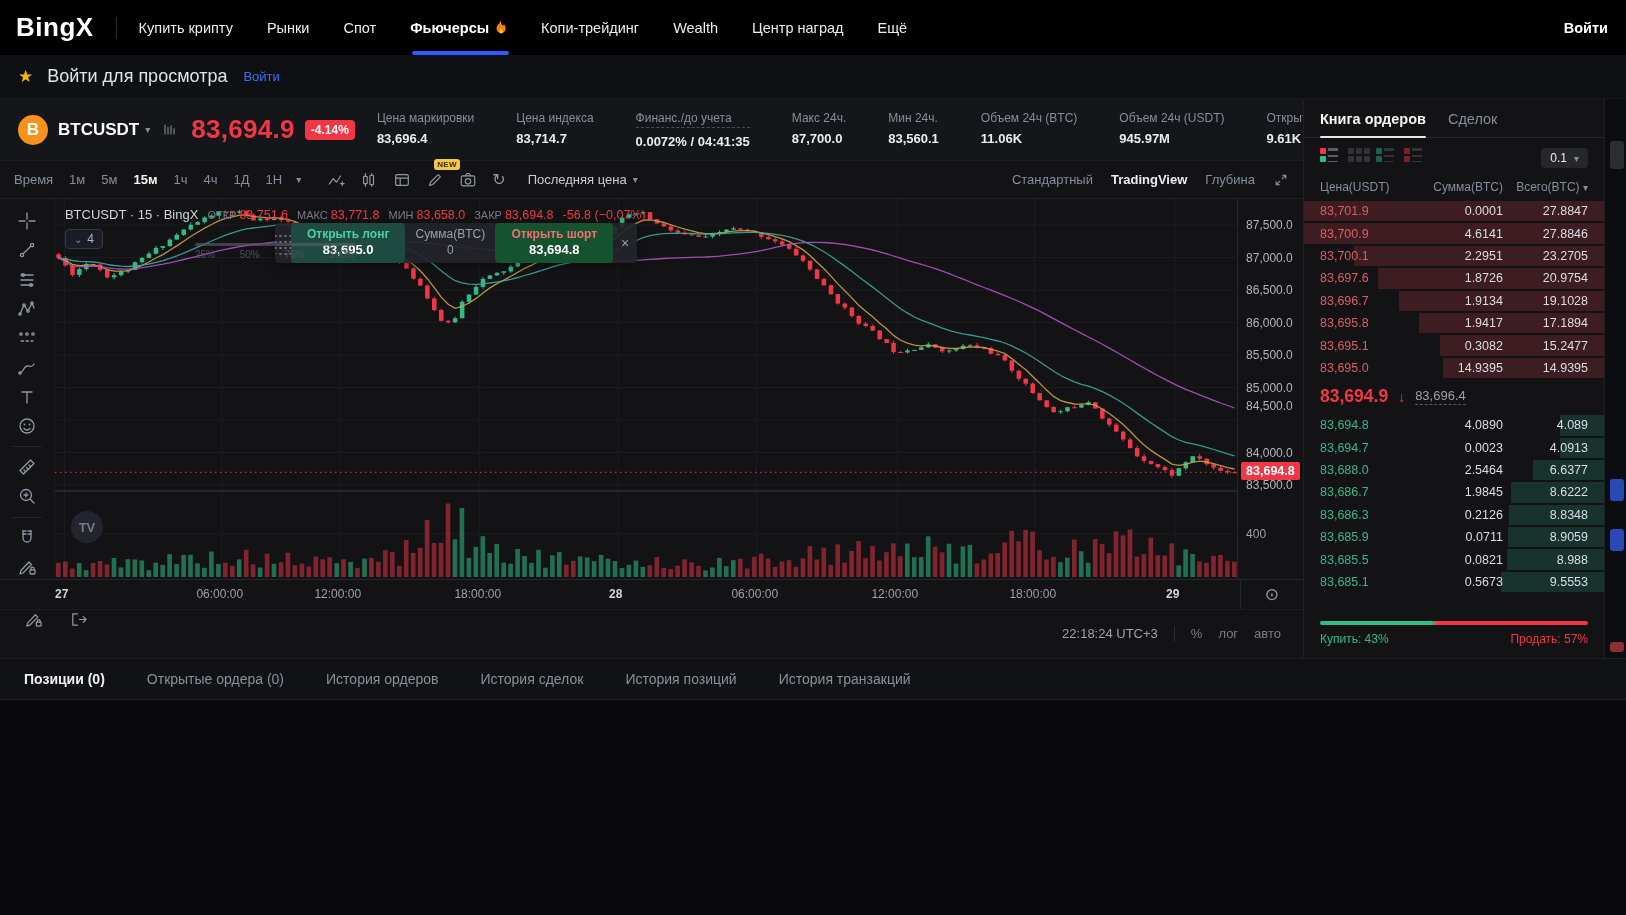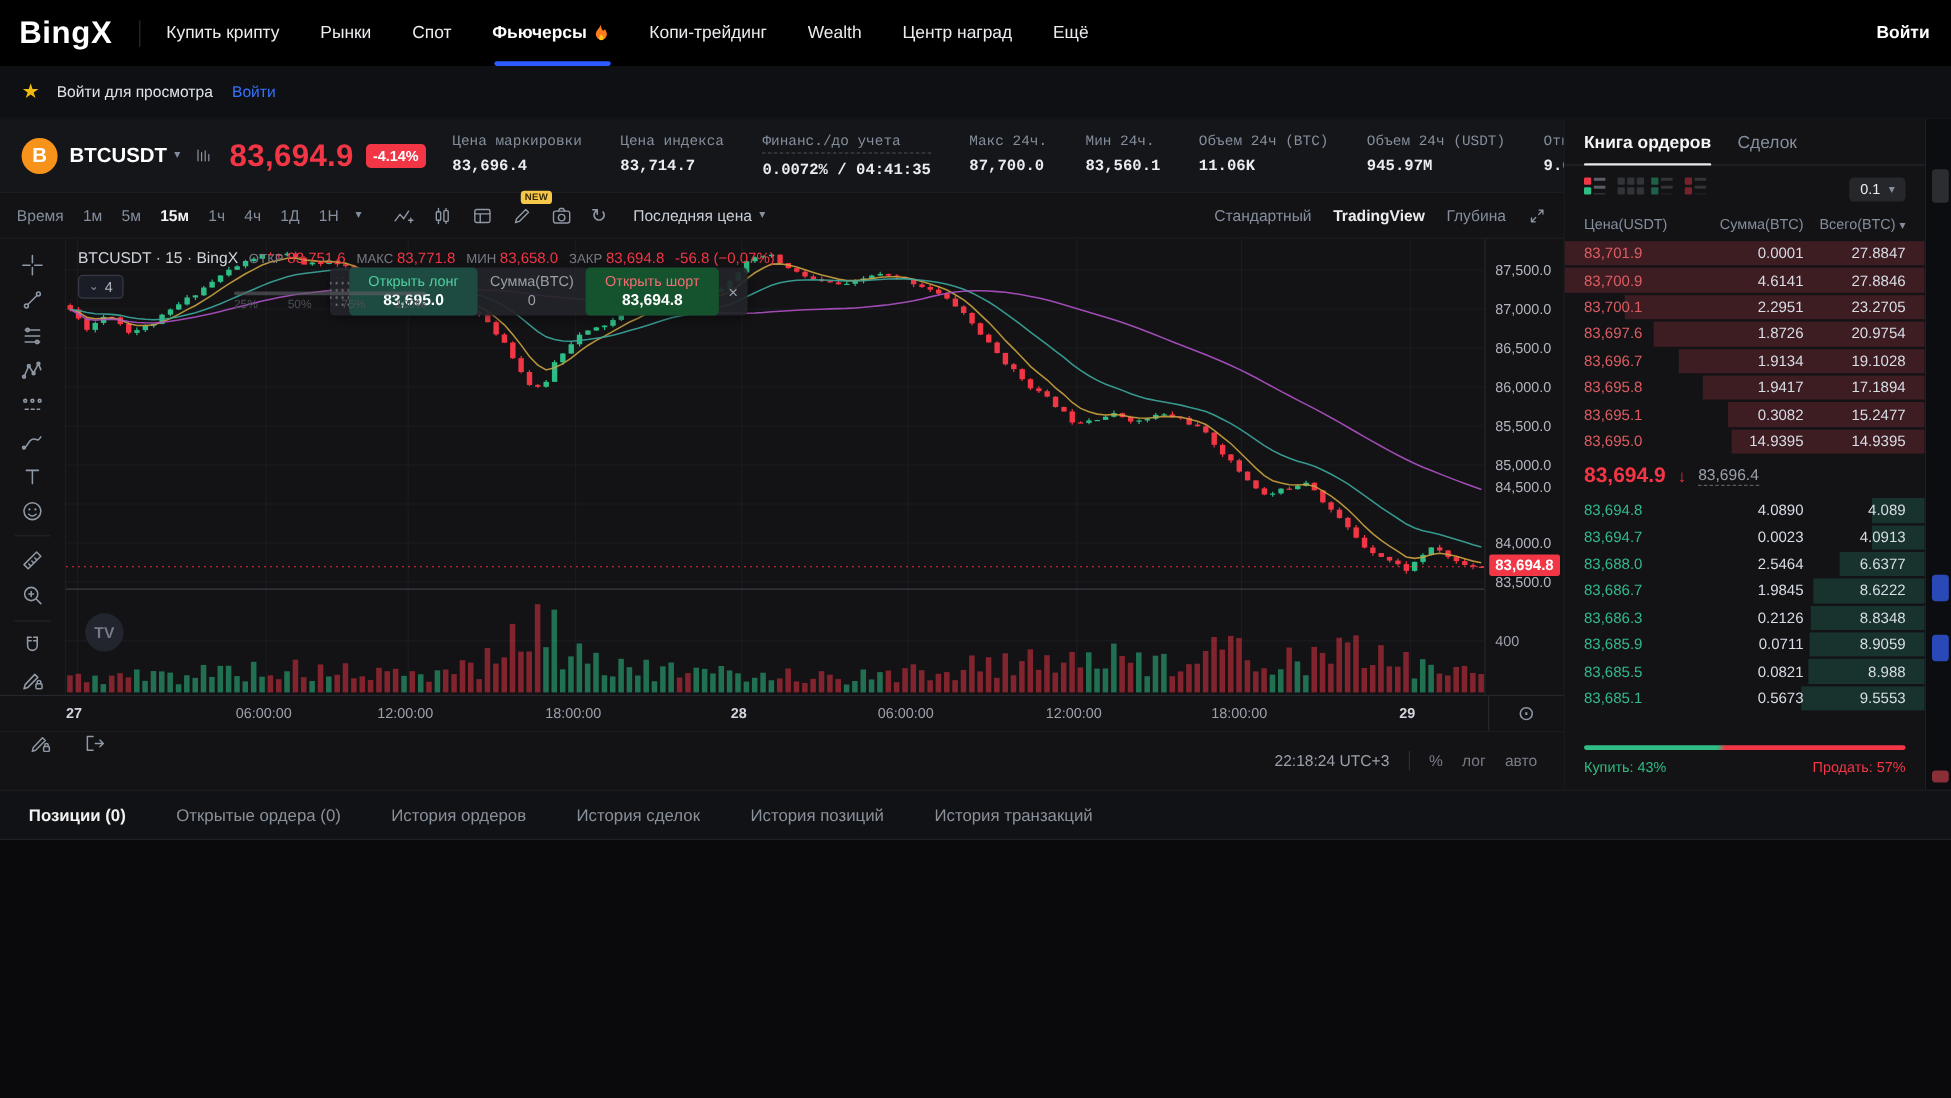--- a/index.html
+++ b/index.html
@@ -12,33 +12,33 @@
   .nav-divider{width:1px;height:22px;background:#2a2c31;margin-right:22px;}
   .nav-menu{display:flex;align-items:center;gap:34px;height:100%;}
   .nav-item{position:relative;display:flex;align-items:center;gap:5px;height:100%;font-size:14.5px;color:#eaecef;cursor:pointer;white-space:nowrap;}
   .nav-item.active{color:#fff;font-weight:700;}
   .nav-item.active .nav-underline{position:absolute;left:2px;right:-2px;bottom:0;height:4px;background:#2e5bff;border-radius:2px;}
   .nav-login{margin-left:auto;font-size:14.5px;color:#fff;font-weight:700;cursor:pointer;padding-right:2px;}
 
   
   .login-bar{position:absolute;top:55px;left:0;width:1626px;height:44px;background:#0e1014;display:flex;align-items:center;padding:0 18px;border-bottom:1px solid #17181c;}
   .star{color:#f0b90b;font-size:17px;margin-right:14px;}
-  .login-msg{font-size:13px;color:#dfe3ea;}
+  .login-msg{font-size:18px;color:#dfe3ea;}
   .login-link{font-size:13px;color:#3772ff;margin-left:16px;cursor:pointer;}
 
   
   .main{position:absolute;top:99px;left:0;width:1304px;height:559px;background:#131316;border-right:1px solid #1f2024;}
   .ihdr{position:relative;height:62px;background:#151619;display:flex;align-items:center;padding:0 18px;overflow:hidden;border-bottom:1px solid #1c1d21;}
   .btc-ic{width:30px;height:30px;border-radius:50%;background:#f7931a;color:#fff;font-weight:800;font-size:17px;display:flex;align-items:center;justify-content:center;margin-right:10px;flex:0 0 auto;}
   .sym{font-size:17px;font-weight:800;color:#fff;cursor:pointer;display:flex;align-items:center;gap:6px;}
   .caret{font-size:10px;color:#848e9c;}
   .sym-ic{margin:0 14px 0 12px;cursor:pointer;display:flex;}
   .last-price{font-size:26px;font-weight:800;color:#f23645;margin-right:10px;letter-spacing:.3px;}
   .chg-badge{background:#f23645;color:#fff;font-size:12px;font-weight:700;border-radius:4px;padding:3px 6px;}
-  .stats{display:flex;gap:32px;margin-left:22px;white-space:nowrap;font-family:Liberation Mono, monospace;}
+  .stats{display:flex;gap:42px;margin-left:22px;white-space:nowrap;}
   .stat .lb{font-size:12px;color:#848e9c;}
   .stat .lb.dashed{border-bottom:1px dashed #4a4e57;padding-bottom:2px;}
   .stat .vl{font-size:13px;color:#eaecef;font-weight:700;margin-top:6px;}
 
   
   .ctb{height:38px;display:flex;align-items:center;padding:0 14px;border-bottom:1px solid #1f2024;background:#131316;font-size:13px;color:#848e9c;}
   .ctb .tlab{margin-right:16px;cursor:pointer;}
   .ivals{display:flex;gap:16px;align-items:center;}
   .ival{cursor:pointer;}
   .ival.active{color:#f5f5f5;font-weight:800;}
@@ -65,21 +65,21 @@
   .legend .t{color:#d1d4dc;font-size:13px;}
   .legend .k{color:#787b86;font-size:11px;}
   .legend .v{color:#f23645;}
   .chip{position:absolute;top:30px;left:10px;display:flex;align-items:center;gap:5px;background:rgba(30,34,45,.7);border:1px solid #363a45;border-radius:4px;color:#b2b5be;font-size:12px;padding:2px 8px;cursor:pointer;z-index:5;}
   .tvmark{position:absolute;left:16px;bottom:36px;width:32px;height:32px;border-radius:50%;background:#22252e;color:#787b86;font-weight:800;font-size:13px;display:flex;align-items:center;justify-content:center;z-index:2;}
 
   
   .twidget{position:absolute;top:24px;left:220px;display:flex;align-items:stretch;height:40px;background:rgba(35,36,41,.92);border-radius:4px;z-index:6;box-shadow:0 2px 8px rgba(0,0,0,.4);}
   .tw-handle{width:16px;border-radius:4px 0 0 4px;background-image:radial-gradient(circle,#6a6d75 1px,transparent 1.3px);background-size:5px 6px;background-position:3px 8px;background-repeat:repeat;margin:8px 0;cursor:grab;}
   .tw-btn{display:flex;flex-direction:column;align-items:center;justify-content:center;padding:0 16px;cursor:pointer;line-height:1.25;}
-  .tw-btn .tt{font-size:12px;font-weight:400;}
+  .tw-btn .tt{font-size:12px;font-weight:700;}
   .tw-btn .pp{font-size:13px;font-weight:800;color:#fff;}
   .tw-long{background:#1e4b41;border-radius:4px;}
   .tw-long .tt{color:#4ecf9f;}
   .tw-short{background:#14532d;border-radius:4px;}
   .tw-short .tt{color:#f26e74;}
   .tw-mid{width:90px;display:flex;flex-direction:column;align-items:center;justify-content:center;line-height:1.3;}
   .tw-mid .tt{font-size:12px;color:#9aa0aa;}
   .tw-mid .vv{font-size:12px;color:#9aa0aa;}
   .tw-close{width:24px;display:flex;align-items:center;justify-content:center;color:#9aa0aa;font-size:14px;cursor:pointer;}
   .tw-slider{position:absolute;top:44px;left:140px;width:160px;z-index:6;}

